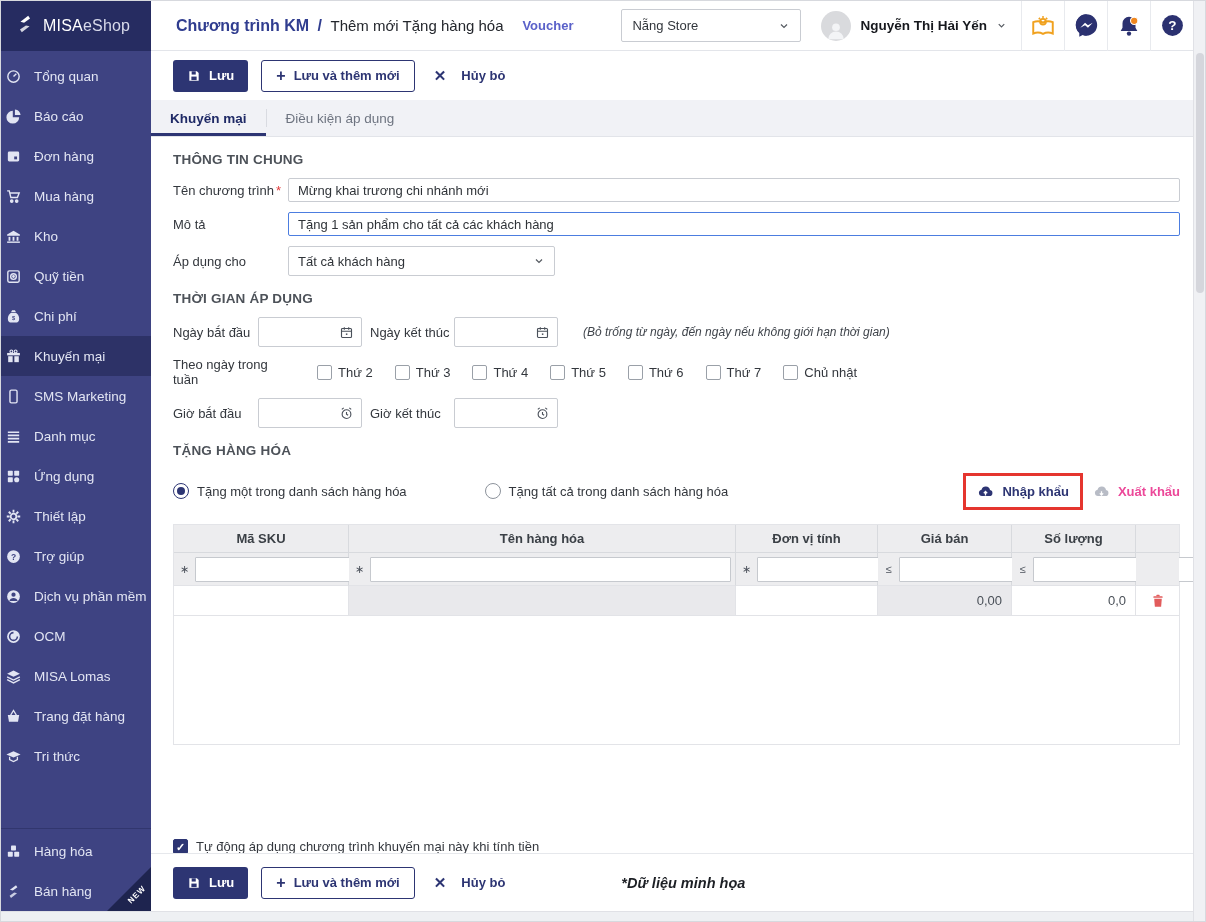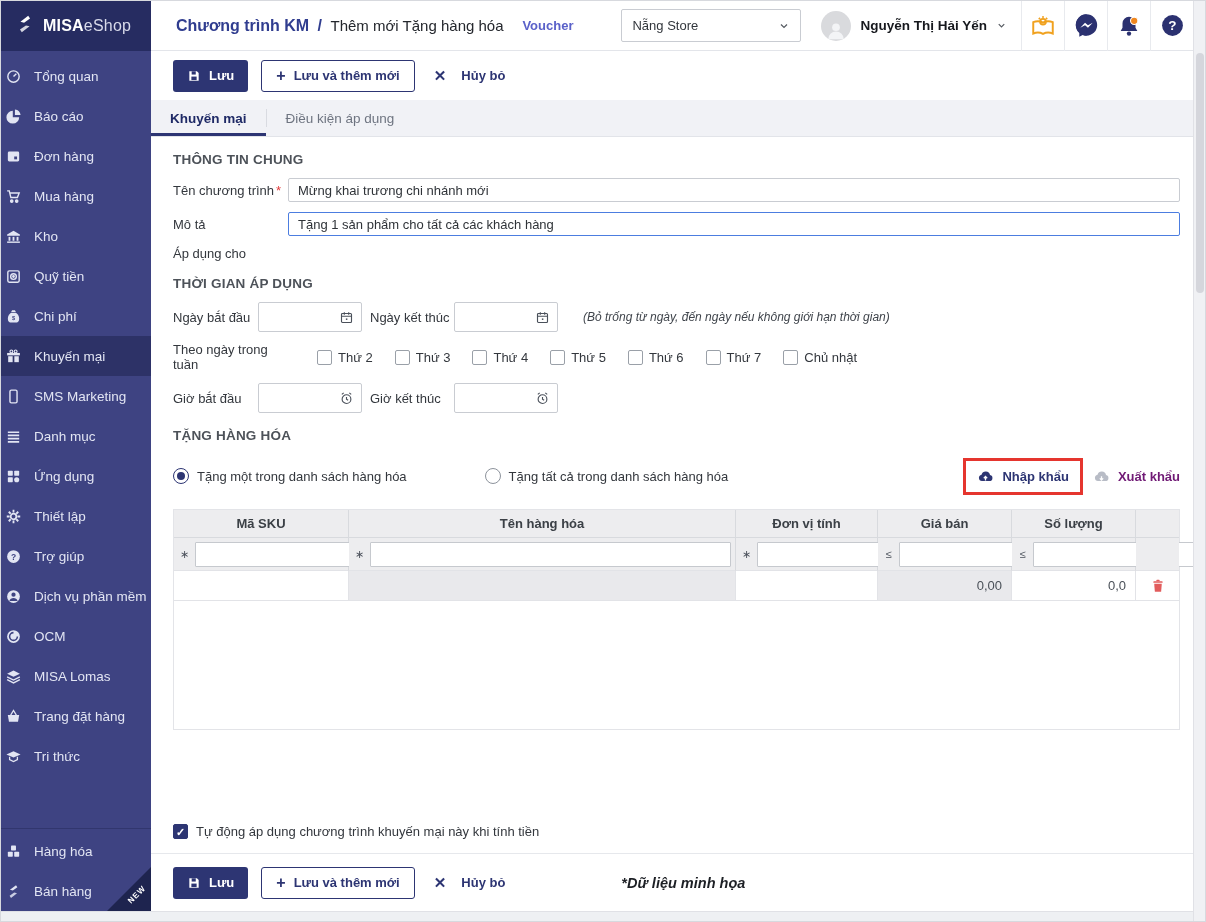--- a/index.html
+++ b/index.html
@@ -4,21 +4,21 @@
 <style>
   * { box-sizing: border-box; }
   body { margin:0; font-family:"Liberation Sans", sans-serif; background:#e9ebf0; }
   .screen { position:relative; width:1206px; height:922px; background:#fff; overflow:hidden; border:1px solid #d7d9de; }
 
   
   .sidebar { position:absolute; left:0; top:0; bottom:0; width:150px; background:#3e4382; color:#e6e8f4; z-index:2; }
   .logo { height:50px; background:#262c61; display:flex; align-items:center; padding-left:13px; gap:7px; }
   .logo-mark { color:#fff; }
   .logo-text { font-size:16px; color:#fff; letter-spacing:.2px; }
-  .logo-text b { font-weight:bold; }
+  .logo-text b { font-weight:normal; }
   .logo-text span { font-weight:normal; color:#d8daea; }
   .nav { padding-top:5px; }
   .nav-item { height:40px; display:flex; align-items:center; gap:12px; padding-left:4px; font-size:13.5px; cursor:pointer; color:#e2e5f3; }
   .nav-item.active { background:#2d3267; }
   .nav-item svg { flex:none; }
   .sidebar-bottom { position:absolute; bottom:10px; left:0; right:0; border-top:1px solid #31366e; padding-top:2px; }
   .ribbon { position:absolute; bottom:0; right:0; width:0; height:0; border-left:44px solid transparent; border-bottom:44px solid #1e244f; }
   .ribbon-text { position:absolute; bottom:12px; right:3px; transform:rotate(-45deg); font-size:8px; font-weight:bold; color:#fff; letter-spacing:1px; }
 
   
@@ -77,21 +77,21 @@
 
   
   .list-toolbar { display:flex; align-items:center; margin-top:13px; height:40px; }
   .radio-item { display:flex; align-items:center; gap:8px; font-size:13px; color:#33373d; cursor:pointer; }
   .radio-item + .radio-item { margin-left:78px; }
   .radio { width:16px; height:16px; border-radius:50%; border:1px solid #8d939c; flex:none; position:relative; background:#fff; }
   .radio.checked { border:1px solid #2d3573; }
   .radio.checked::after { content:""; position:absolute; left:3px; top:3px; width:8px; height:8px; border-radius:50%; background:#2d3573; }
   .io-group { margin-left:auto; display:flex; align-items:center; }
   .io-btn { display:flex; align-items:center; gap:8px; font-size:13px; font-weight:bold; color:#2d3573; cursor:pointer; white-space:nowrap; }
-  .io-btn.disabled { color:#701a75; cursor:default;align-items:center; }
+  .io-btn.disabled { color:#ec4899; cursor:default;align-items:center; }
   .import-highlight { border:3px solid #e5352e; padding:7px 11px; margin-right:10px; }
 
   .gift-table { margin-top:13px; border:1px solid #e3e4e8; height:221px; font-size:13px; }
   .t-row { display:grid; grid-template-columns:175px 387px 142px 134px 124px 1fr; }
   .t-head .t-cell { background:#ededef; border-right:1px solid #d8dade; border-bottom:1px solid #d8dade; height:28px; display:flex; align-items:center; justify-content:center; font-weight:bold; color:#3b4046; }
   .t-filter .t-cell { background:#ededef; border-right:1px solid #d8dade; border-bottom:1px solid #e2e3e7; height:33px; display:flex; align-items:center; padding:0 4px; gap:4px; }
   .op { width:13px; text-align:center; color:#4a505a; font-size:11px; flex:none; }
   .f-input { flex:1; height:25px; border:1px solid #c6c9ce; background:#fff; border-radius:1px; }
   .t-body .t-cell { height:30px; border-right:1px solid #e2e3e7; border-bottom:1px solid #e2e3e7; display:flex; align-items:center; justify-content:flex-end; padding:0 9px; color:#4a5058; }
   .t-cell.gray { background:#e9e9ec; }
@@ -376,20 +376,26 @@
         <input class="text-input" type="text" value="Mừng khai trương chi nhánh mới" style="">
       </div>
 
       <div class="form-row">
         <span class="form-label">Mô tả</span>
         <input class="text-input focused" type="text" value="Tặng 1 sản phẩm cho tất cả các khách hàng" style="">
       </div>
 
       <div class="form-row">
         <span class="form-label">Áp dụng cho</span>
+        <div class="select-box">
+          <span>Tất cả khách hàng</span>
+          <svg width="12" height="12" viewBox="0 0 24 24" fill="none" stroke="#555a61" stroke-width="2.4">
+              <path d="M6 9l6 6 6-6"></path>
+            </svg>
+        </div>
       </div>
 
       <div class="section-title">THỜI GIAN ÁP DỤNG</div>
 
       <div class="form-row">
         <span class="label-sm">Ngày bắt đầu</span>
         <div class="pick-input">
           <svg width="15" height="15" viewBox="0 0 24 24" fill="none" stroke="#4a505a" stroke-width="1.8">
               <rect x="4" y="5.5" width="16" height="14.5" rx="1.5"></rect>
               <path d="M4 10h16M8.5 3.5v4M15.5 3.5v4"></path>

